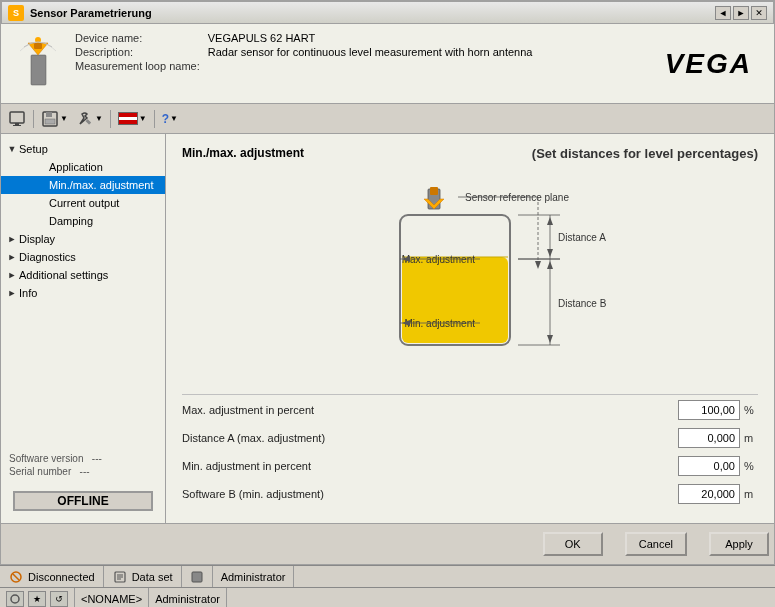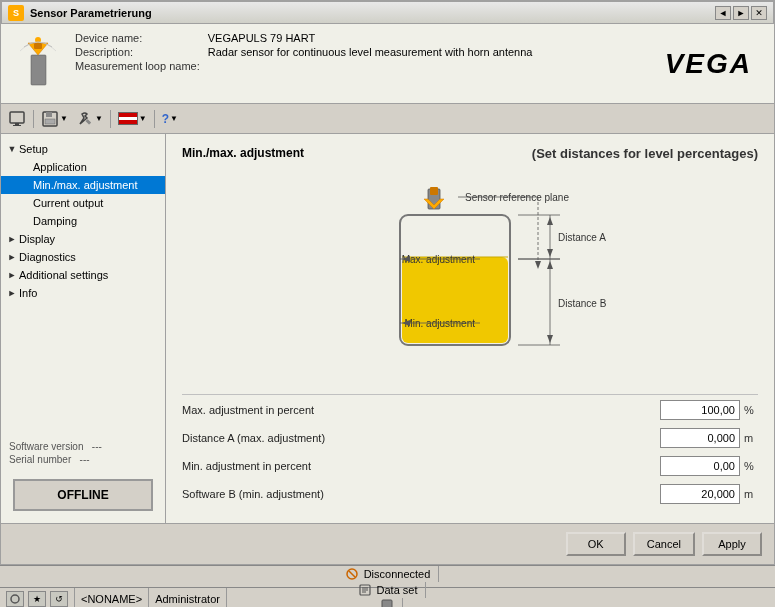--- a/index.html
+++ b/index.html
@@ -146,32 +146,32 @@
       cursor: pointer;
       font-size: 11px;
     }
     .tree-item.selected { background: #0078d4; color: white; }
     .tree-item .expander {
       width: 14px; height: 14px;
       display: flex; align-items: center; justify-content: center;
       font-size: 9px; color: #333;
     }
     .tree-item.selected .expander { color: white; }
-    .tree-child { padding-left: 18px; }
+    .tree-child { padding-left: 34px; }
 
     .sidebar-info {
       padding: 6px 8px;
       font-size: 10px;
       color: #555;
     }
     .sidebar-info .info-row { margin-bottom: 2px; }
 
     .offline-btn {
       margin: 6px 12px;
-      height: 32px;
+      height: 20px;
       background: #d4d0c8;
       border: 2px solid #999;
       display: flex; align-items: center; justify-content: center;
       font-size: 12px;
       font-weight: bold;
       cursor: pointer;
     }
 
     
     .content-panel {
@@ -221,40 +221,40 @@
       flex: 1;
       font-size: 11px;
       color: #222;
     }
     .form-input-group {
       display: flex;
       align-items: center;
       gap: 4px;
     }
     .form-input {
-      width: 80px;
+      width: 62px;
       height: 20px;
       border: 1px solid #888;
       background: white;
       padding: 0 4px;
       font-size: 11px;
       text-align: right;
     }
     .form-unit {
       font-size: 11px;
       color: #333;
       width: 14px;
     }
 
     
     .buttons-row {
       display: flex;
       justify-content: flex-end;
-      gap: 7px;
-      padding: 8px 12px;
+      gap: 22px;
+      padding: 8px 5px;
       background: #d4d0c8;
       border: 1px solid #a0a0a0;
       border-top: none;
     }
     .btn {
       height: 24px;
       min-width: 60px;
       padding: 0 12px;
       background: #d4d0c8;
       border: 2px outset #e0ddd8;
@@ -264,21 +264,20 @@
 
     
     .status-bar {
       background: #d4d0c8;
       border-top: 1px solid #888;
       height: 22px;
       display: flex;
       align-items: center;
       font-size: 11px;
       gap: 0;
-      flex-direction: column;
     }
     .status-segment {
       display: flex;
       align-items: center;
       gap: 4px;
       padding: 0 8px;
       height: 100%;
       border-right: 1px solid #999;
     }
     .status-icon {
@@ -337,21 +336,21 @@
       <polygon points="22,20 12,8 18,8 22,14 26,8 32,8" fill="#ffaa00" stroke="#cc7700" stroke-width="0.5"></polygon>
       <rect x="18" y="8" width="8" height="6" rx="1" fill="#cc7700"></rect>
       <circle cx="22" cy="5" r="3" fill="#ffaa00"></circle>
 
       <path d="M8,12 Q22,2 36,12" fill="none" stroke="#aaa" stroke-width="0.8"></path>
       <path d="M4,16 Q22,-2 40,16" fill="none" stroke="#ccc" stroke-width="0.6"></path>
     </svg>
   </div>
   <div class="device-details">
     <span class="label">Device name:</span>
-    <span class="value">VEGAPULS 79 HART</span>
+    <span class="value">VEGAPULS 62 HART</span>
     <span class="label">Description:</span>
     <span class="value">Radar sensor for continuous level measurement with horn antenna</span>
     <span class="label">Measurement loop name:</span>
   </div>
   <div class="vega-logo">VEGA</div>
 </div>
 
 <div class="toolbar">
   <div class="toolbar-btn">
     <svg width="18" height="18" viewBox="0 0 18 18">

